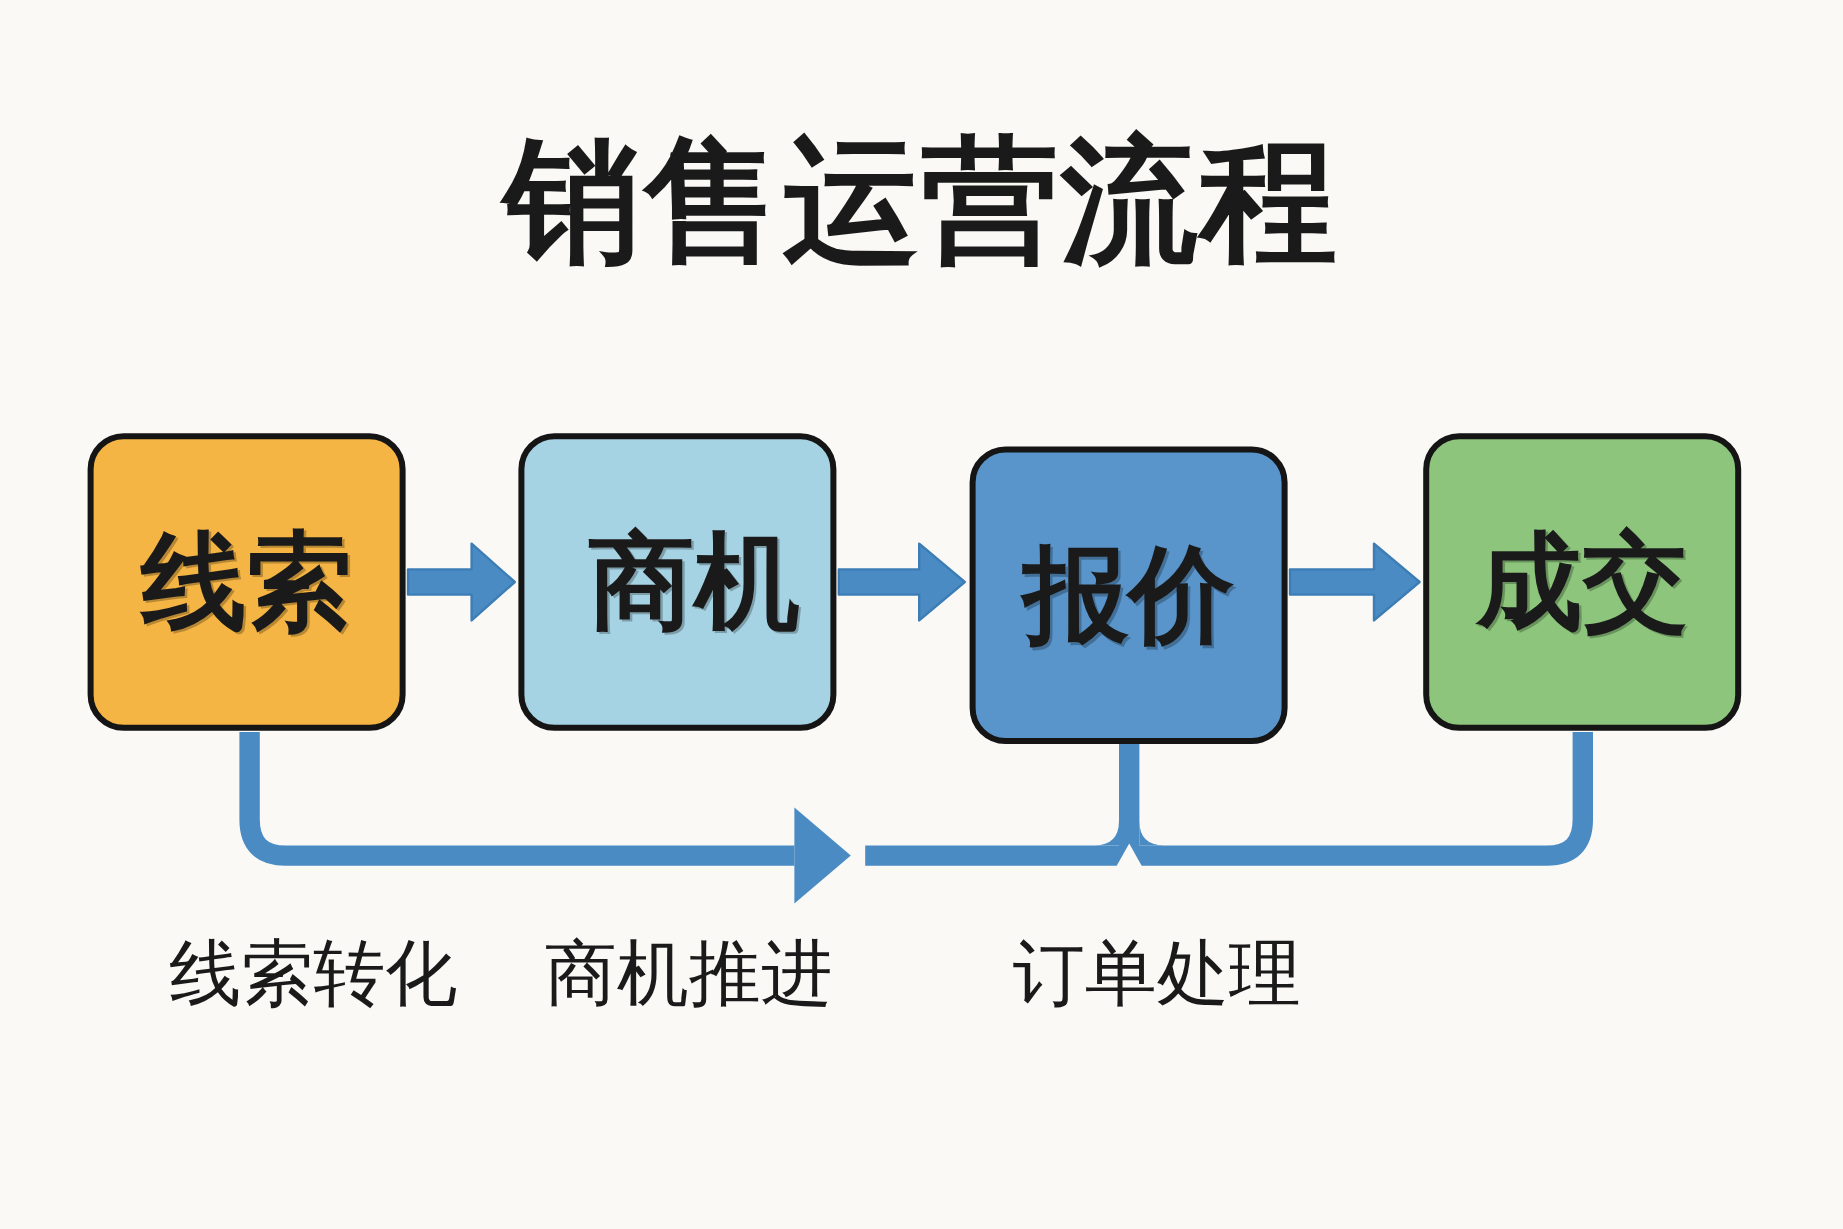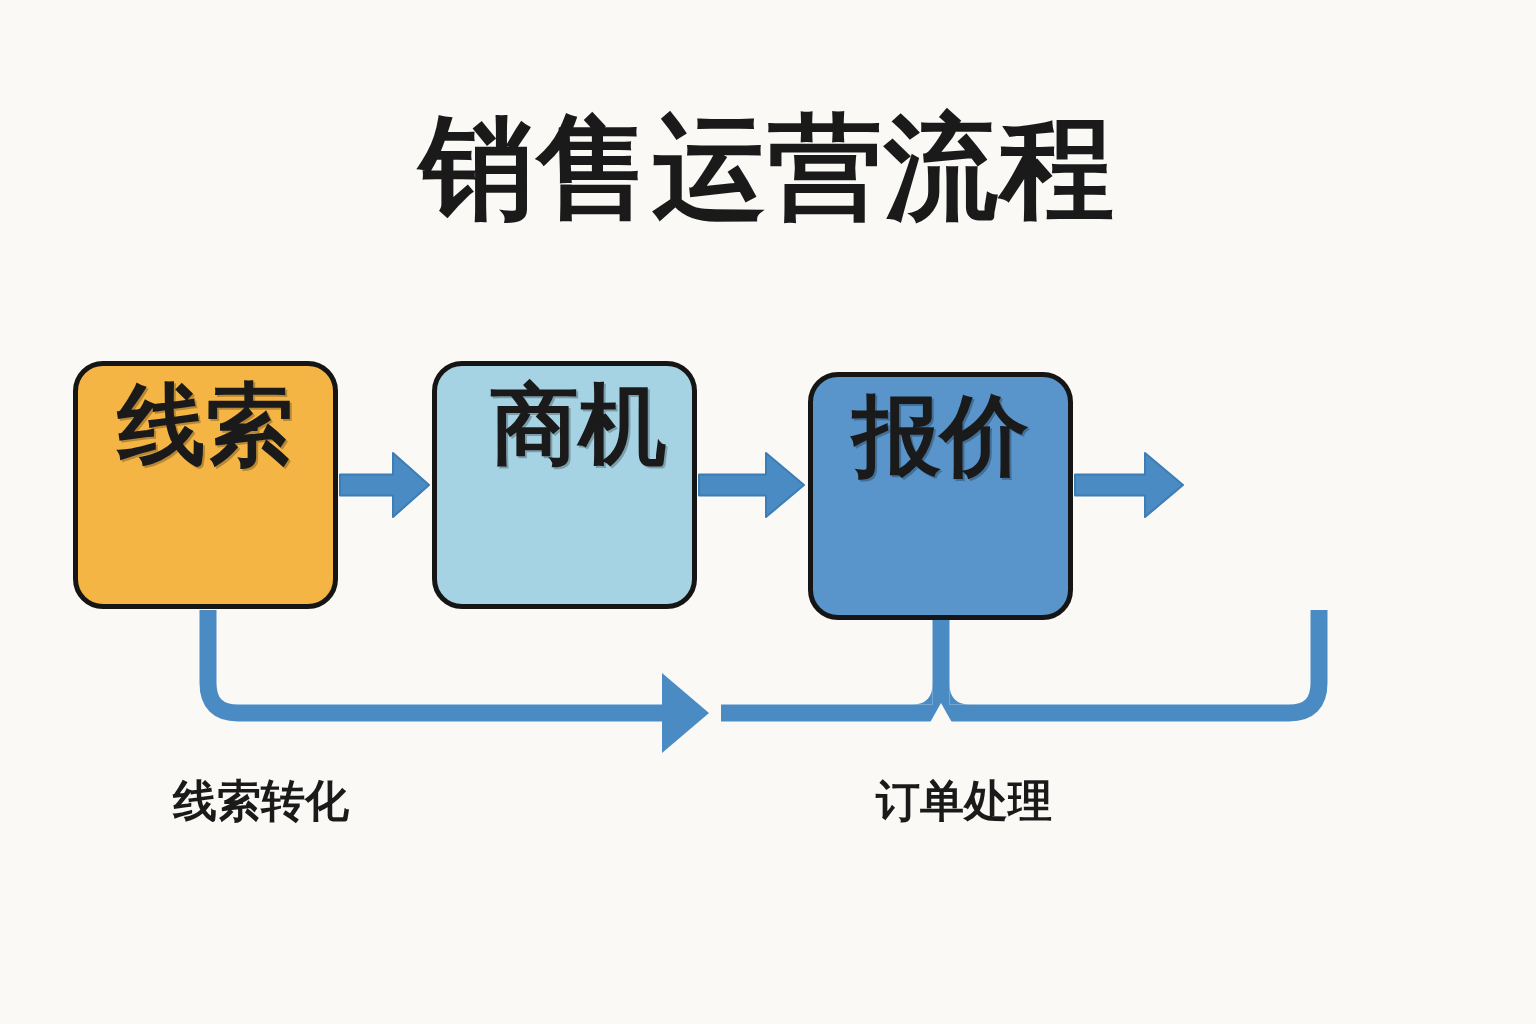--- a/index.html
+++ b/index.html
@@ -30,20 +30,21 @@
     letter-spacing:2px;
     color:var(--ink);
   }
   .stage-box{
     position:absolute;
     top:361px;
     width:265px;height:248px;
     border:5px solid var(--border);
     border-radius:30px;
     display:flex;
+    align-items:center;
     justify-content:center;
   }
   .stage-box .stage-label{
     font-size:88px;
     font-weight:900;
     color:var(--ink);
     text-shadow:2px 2px 0 rgba(0,0,0,0.25);
     white-space:nowrap;
   }
   #box-lead{left:73px;}
@@ -73,22 +74,22 @@
     stroke-linejoin:round;
   }
   .flow-notch{
     fill:var(--bg);
     stroke:none;
   }
   .process-label{
     position:absolute;
     top:772px;
     transform:translateX(-50%);
-    font-size:44px;
-    font-weight:700;
+    font-size:60px;
+    font-weight:400;
     color:var(--ink);
     white-space:nowrap;
   }
   #label-lead-conversion{left:261px;}
   #label-opportunity-advance{left:574px;}
   #label-order-processing{left:964px;}
 </style>
 </head>
 <body>
 
@@ -117,17 +118,21 @@
 
   <div class="stage-box" id="box-lead" style="background: rgb(245, 181, 68);">
     <span class="stage-label">线索</span>
   </div>
   <div class="stage-box" id="box-opportunity" style="background: rgb(166, 211, 227);">
     <span class="stage-label">商机</span>
   </div>
   <div class="stage-box" id="box-quote" style="background: rgb(89, 149, 202);">
     <span class="stage-label">报价</span>
   </div>
+  <div class="stage-box" id="box-deal" style="background: rgb(140, 197, 123);">
+    <span class="stage-label">成交</span>
+  </div>
 
   <div class="process-label" id="label-lead-conversion">线索转化</div>
+  <div class="process-label" id="label-opportunity-advance">商机推进</div>
   <div class="process-label" id="label-order-processing">订单处理</div>
 
 </div>
 
 </body></html>

